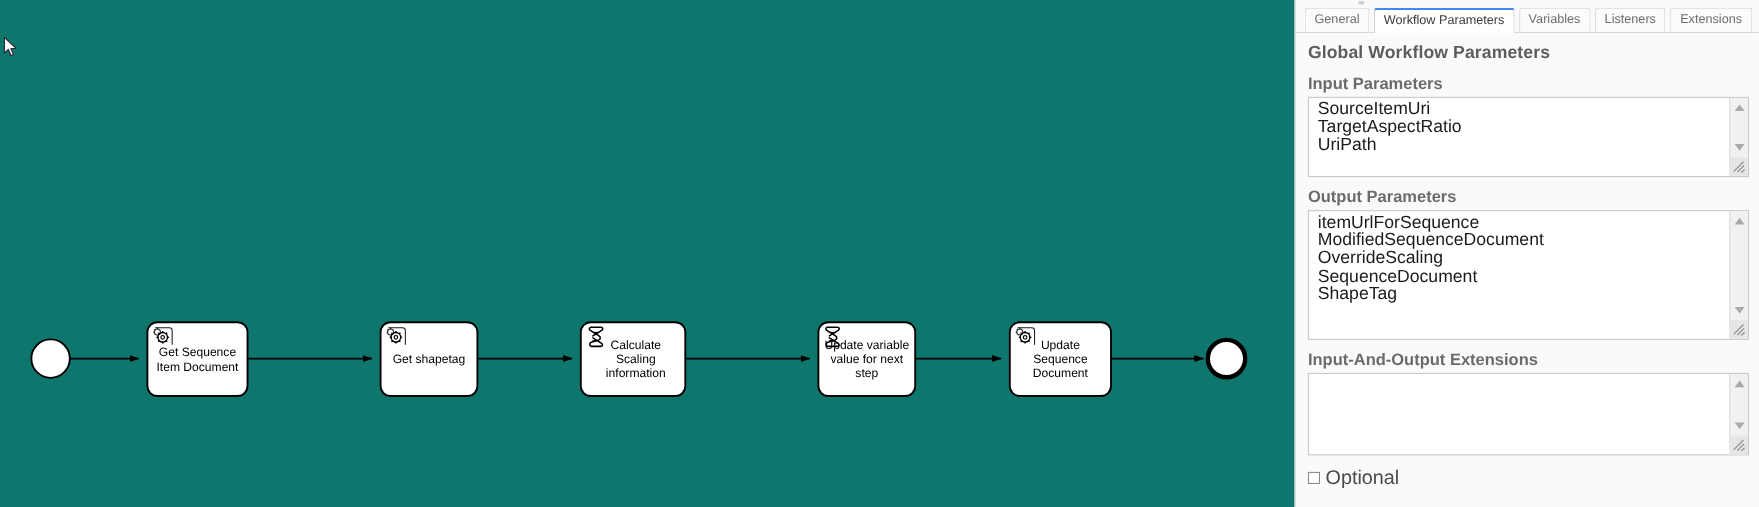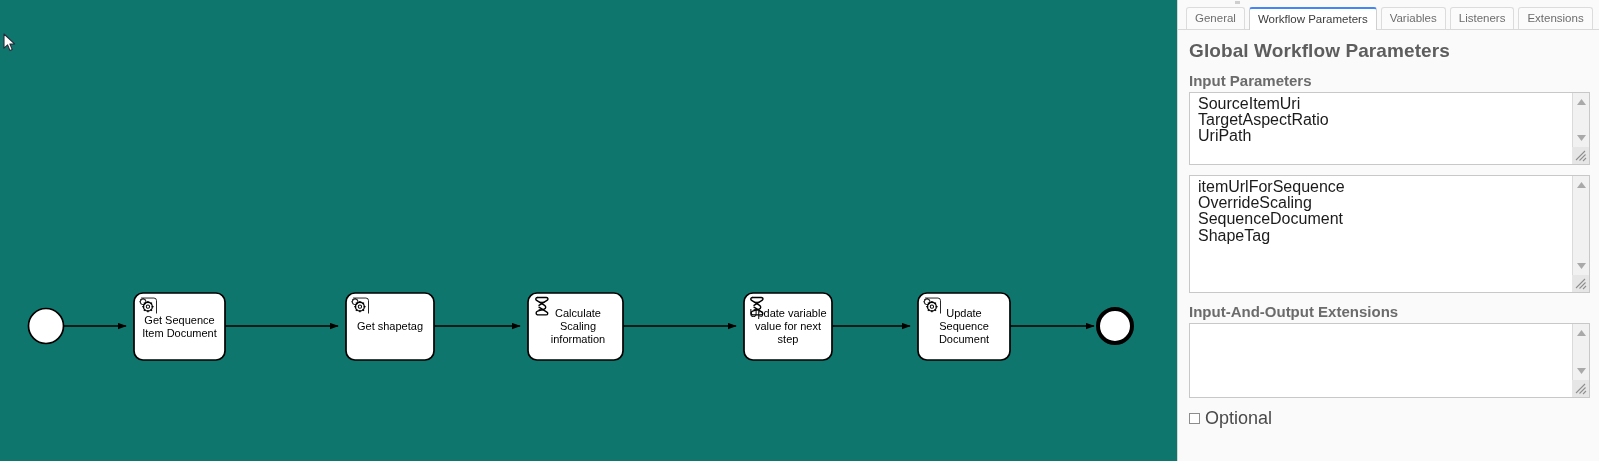--- a/index.html
+++ b/index.html
@@ -106,21 +106,21 @@
   
   .panel-body {
     position: absolute;
     left: 0; top: 30px;
     width: 422px; height: 431px;
     background: #fafafa;
     padding: 8px 10px 0 11px;
   }
 
   .section-title {
-    font-size: 19px;
+    font-size: 16px;
     font-weight: bold;
     color: #5d5d5d;
     margin: 2px 0 10px 0;
     letter-spacing: 0.1px;
   }
 
   .field-label {
     font-size: 15px;
     font-weight: bold;
     color: #6b6b6b;
@@ -393,23 +393,25 @@
           <svg viewBox="0 0 17 17" xmlns="http://www.w3.org/2000/svg" width="17" height="17">
             <g stroke="#8f8f8f" stroke-width="1.1">
               <line x1="4" y1="13" x2="13" y2="4"></line>
               <line x1="7.5" y1="13.5" x2="13.5" y2="7.5"></line>
               <line x1="11" y1="14" x2="14" y2="11"></line>
             </g>
           </svg>
         </div>
       </div>
 
+      <div class="field-label">Output Parameters</div>
       <div class="listbox-wrap h-output">
         <div class="listbox-items">
           <div>itemUrlForSequence</div>
+          <div>ModifiedSequenceDocument</div>
           <div>OverrideScaling</div>
           <div>SequenceDocument</div>
           <div>ShapeTag</div>
         </div>
         <div class="vscroll">
           <div class="arrow up">
             <svg viewBox="0 0 11 8" xmlns="http://www.w3.org/2000/svg">
                 <path d="M5.5,1 L10,7 L1,7 Z" fill="#a9a9a9"></path>
               </svg>
           </div>

